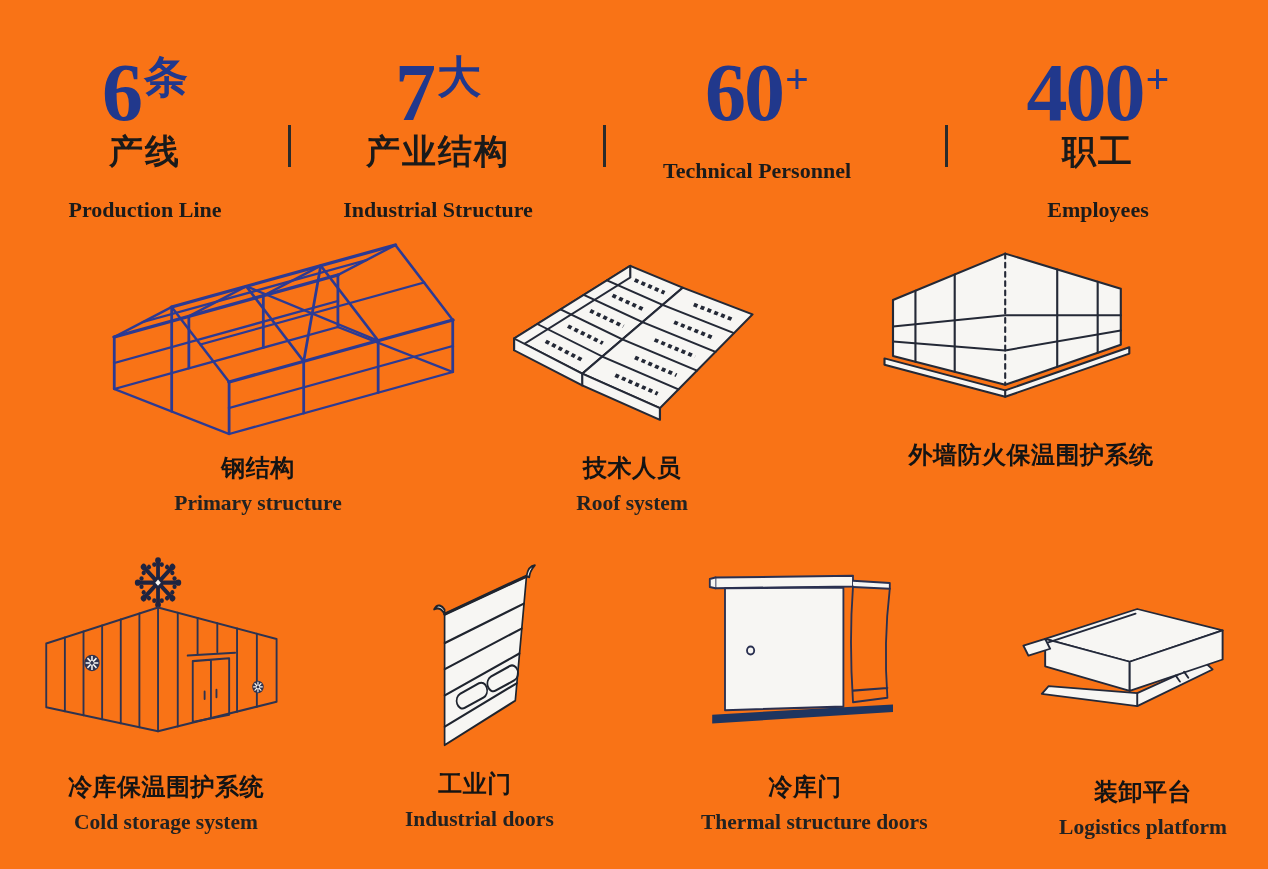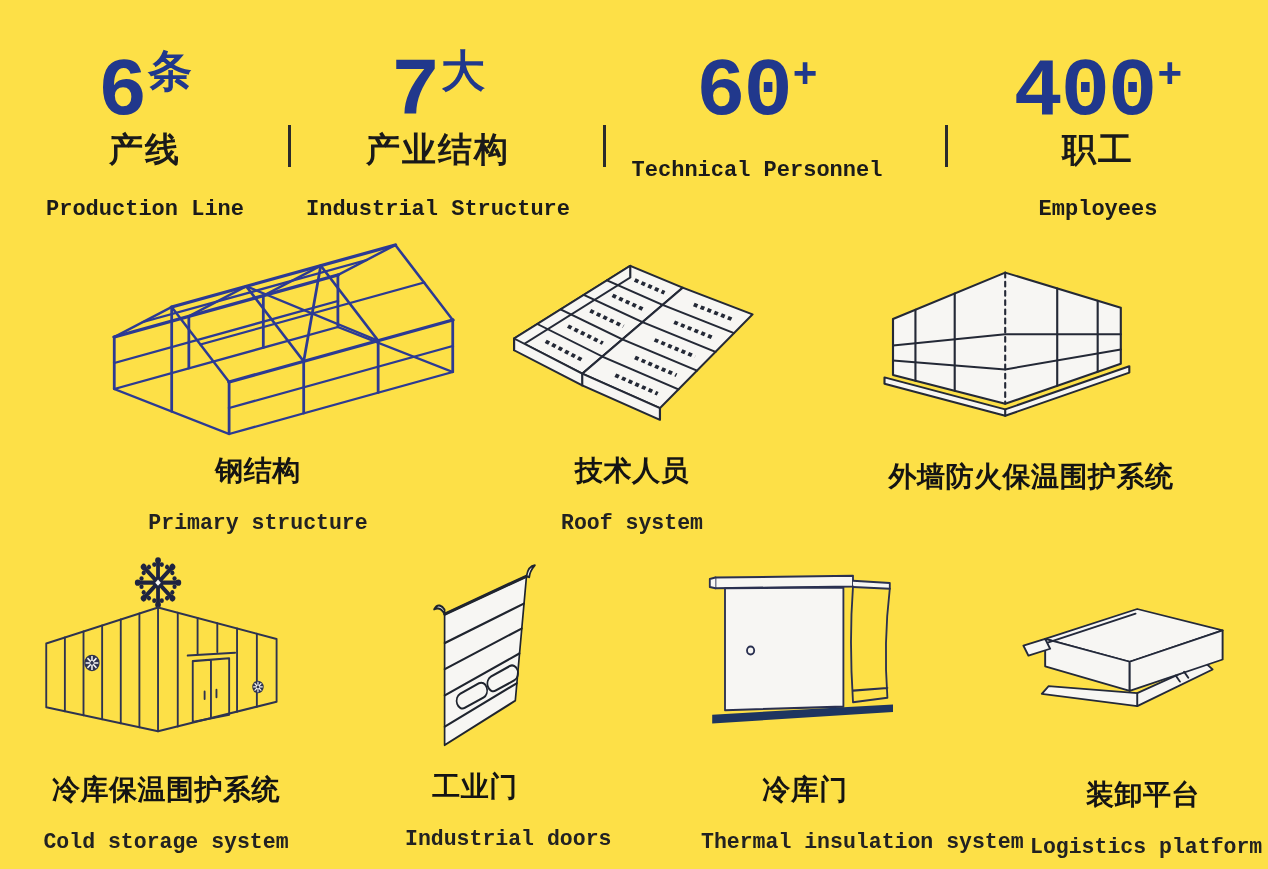--- a/index.html
+++ b/index.html
@@ -1,33 +1,33 @@
 <!DOCTYPE html>
 <html><head>
 <meta charset="utf-8">
 <style>
   html,body{margin:0;padding:0;}
-  .page{position:relative;width:1268px;height:869px;background:#fde047;overflow:hidden;
-        font-family:Liberation Mono, monospace;color:#191919;}
+  .page{position:relative;width:1268px;height:869px;background:#f97316;overflow:hidden;
+        font-family:Liberation Serif, serif;color:#191919;}
   .stat{position:absolute;top:52px;text-align:center;transform:translateX(-50%);}
   .s1{left:145px}.s2{left:438px}.s3{left:757px}.s4{left:1098px}
   .numline{font-weight:700;color:#21388c;line-height:1;white-space:nowrap;}
   .num{font-size:82px;letter-spacing:-2px;}
   .suf{display:inline-block;font-weight:700;}
   .cn-suf{font-size:44px;position:relative;top:-28px;margin-left:3px;}
   .plus-suf{font-size:42px;position:relative;top:-27px;margin-left:2px;}
   .stat .cn{font-size:34px;line-height:1.2;font-weight:700;letter-spacing:2px;margin-top:-2px;color:#1a1a1a;white-space:nowrap;}
   .stat .en{font-size:22px;font-weight:700;margin-top:24px;color:#1b1b1b;white-space:nowrap;}
   .vdiv{position:absolute;top:125px;width:3px;height:42px;background:#2b2b2b;}
   .d1{left:288px}.d2{left:603px}.d3{left:945px}
   .cell{position:absolute;text-align:center;}
   .art{position:relative;}
   .art svg{position:absolute;left:0;top:0;}
-  .cap-cn{font-size:28px;font-weight:700;letter-spacing:0.5px;color:#141414;white-space:nowrap;}
-  .cap-en{font-size:21.5px;font-weight:700;color:#222;margin-top:21px;white-space:nowrap;}
+  .cap-cn{font-size:24px;font-weight:700;letter-spacing:0.5px;color:#141414;white-space:nowrap;}
+  .cap-en{font-size:21.5px;font-weight:700;color:#222;margin-top:7px;white-space:nowrap;}
   .ln{fill:none;stroke:#242936;stroke-width:2.5;stroke-linecap:round;stroke-linejoin:round;}
   .lnf{fill:#f7f6f3;stroke:#242936;stroke-width:2.5;stroke-linejoin:round;}
 </style>
 </head>
 <body>
 
 <div class="page">
 
   <div class="stat s1">
     <div class="numline"><span class="num">6</span><span class="suf cn-suf">条</span></div>
@@ -85,21 +85,21 @@
         <g stroke="#242936" stroke-width="4.8" stroke-dasharray="4.5,4" fill="none">
           <path d="M51.2,106.7 L93.1,130.5 M76.7,87.1 L116.6,109 M102.2,67.5 L140.2,87.5 M127.7,47.8 L163.7,66 M153.2,28.2 L187.2,44.5"></path>
           <path d="M130.9,149.9 L179.4,173.6 M153.4,127.3 L200.9,149.9 M175.9,104.7 L222.3,126.2 M198.3,82.1 L243.8,102.5 M220.8,59.5 L265.3,78.8"></path>
         </g>
       </svg>
     </div>
     <div class="cap-cn">技术人员</div>
     <div class="cap-en">Roof system</div>
   </div>
 
-  <div class="cell" style="left:876px;top:255px;width:310px;">
+  <div class="cell" style="left:876px;top:236px;width:310px;">
     <div class="art" style="height:203px;">
       <svg width="255" height="184" viewBox="0 0 300 230" preserveAspectRatio="none">
         <path class="lnf" d="M20,80 L152,22 L288,66 L288,136 L152,186 L20,150 Z"></path>
         <path class="ln" stroke-dasharray="6,5.5" d="M152,22 L152,186"></path>
         <path class="ln" d="M152,99 L20,113 M152,143 L20,132 M152,99 L288,99 M152,143 L288,118"></path>
         <path class="ln" d="M92.6,48.1 L92.6,169.8 M46.4,68.4 L46.4,157.2 M213.2,41.8 L213.2,163.5 M260.8,57.2 L260.8,146"></path>
         <path class="lnf" d="M10,153 L152,193 L298,139 L298,147 L152,201 L10,161 Z"></path>
         <path class="ln" d="M152,193 L152,201"></path>
       </svg>
     </div>
@@ -219,21 +219,21 @@
           <path d="M18,22 L11,23.5 L11,32.5 L18,34"></path>
           <path d="M190,25.5 L236,28 L236,34.5 L190,32.5"></path>
           <path d="M30,34 L178,33 L178,167 L30,171 Z"></path>
           <circle cx="62" cy="104" r="4.5" fill="none"></circle>
           <path fill="none" d="M190,32 C186,80 187,120 190,162 M236,34.5 C230,80 230,120 233,157 M190,149 L233,146 M190,162 L233,157"></path>
         </g>
         <path d="M14,176 L240,164.5 L240,173 L14,186 Z" fill="#1e3560" stroke="none"></path>
       </svg>
     </div>
     <div class="cap-cn">冷库门</div>
-    <div class="cap-en">Thermal insulation system</div>
+    <div class="cap-en">Thermal structure doors</div>
   </div>
 
   <div class="cell" style="left:1030px;top:596px;width:226px;">
     <div class="art" style="height:180px;">
       <svg style="left:-20px;" width="226" height="130" viewBox="0 0 270 170" preserveAspectRatio="none">
         <g fill="#f7f6f3" stroke="#23293a" stroke-width="2.3" stroke-linecap="round" stroke-linejoin="round">
           <path d="M38,128 L152,144 L242,96 L233,87 L152,127 L46,118 Z"></path>
           <path fill="none" d="M152,127 L152,144"></path>
           <path d="M42,56 L152,17 L254,45 L143,86 Z"></path>
           <path d="M42,56 L143,86 L143,124 L42,92 Z"></path>

